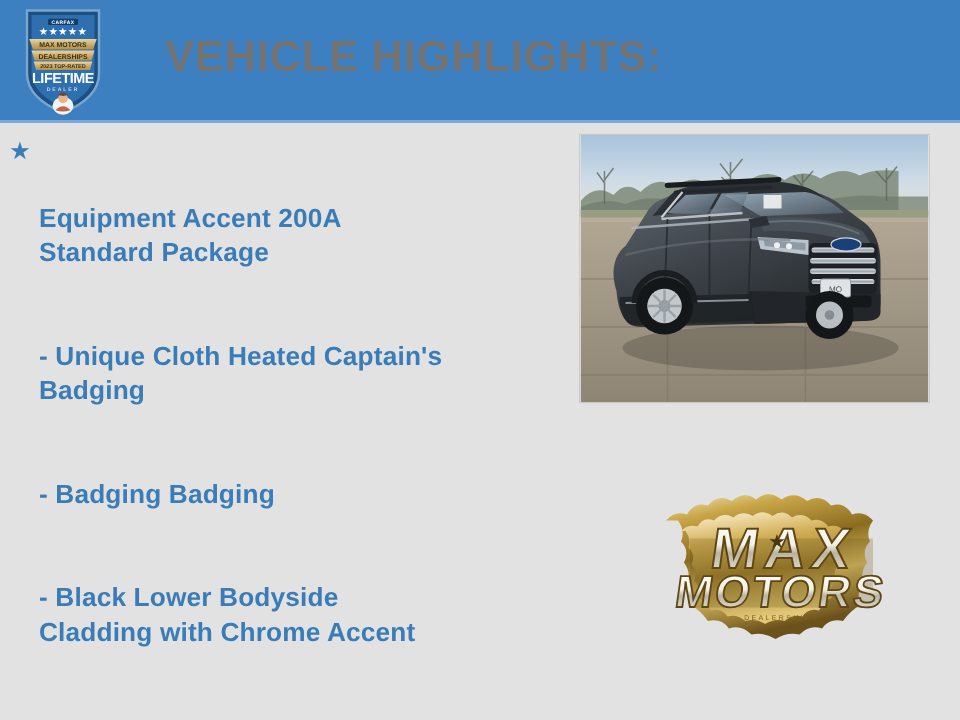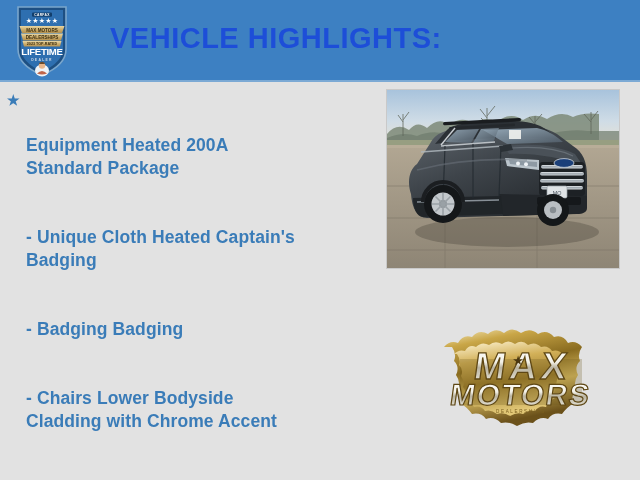--- a/index.html
+++ b/index.html
@@ -35,21 +35,21 @@
     width: 640px;
     height: 2px;
     background: #7ba9d4;
   }
   #header-title {
     position: absolute;
     left: 110px;
     top: 22px;
     font-size: 29px;
     font-weight: bold;
-    color: #1d4ed8;
+    color: #737373;
     letter-spacing: 0.5px;
     white-space: nowrap;
     font-family: "Liberation Sans", sans-serif;
   }
 
   
   #carfax-badge {
     position: absolute;
     left: 16px;
     top: 3px;
@@ -153,41 +153,41 @@
       <path d="M21 70.5 q5 -5.2 10 0 q-5 1.8 -10 0Z" fill="#c0654a"></path>
     </svg>
   </div>
 
   <div id="header-title">VEHICLE HIGHLIGHTS:</div>
 
   <div id="bullets">
 
     <div class="bullet-row first">
       <span class="star-marker">★</span>
-      <span>Equipment Heated 200A
+      <span>Equipment Accent 200A
 Standard Package</span>
     </div>
 
     <div class="gap"></div>
 
     <div class="bullet-row">
       <span>- Unique Cloth Heated Captain's
 Badging</span>
     </div>
 
     <div class="gap"></div>
 
     <div class="bullet-row">
       <span>- Badging Badging</span>
     </div>
 
     <div class="gap"></div>
 
     <div class="bullet-row">
-      <span>- Chairs Lower Bodyside
+      <span>- Black Lower Bodyside
 Cladding with Chrome Accent</span>
     </div>
 
     <div class="gap"></div>
 
     <div class="bullet-row">
       
     </div>
 
   </div>

